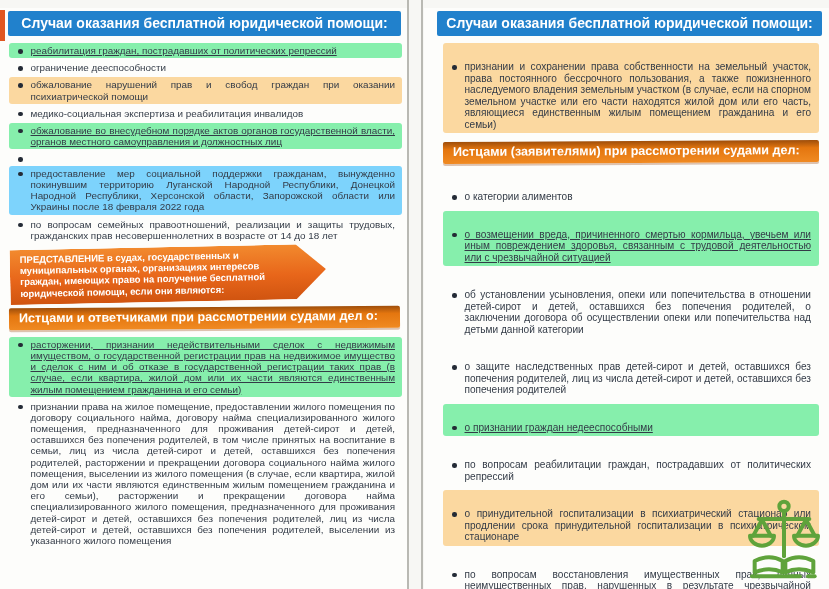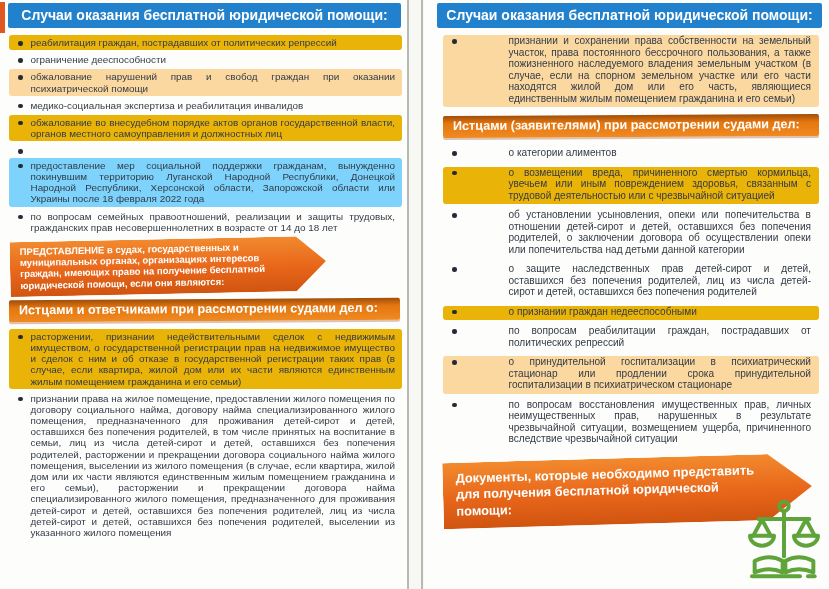--- a/index.html
+++ b/index.html
@@ -2,21 +2,21 @@
 <html><head>
 <meta charset="utf-8">
 <style>
   html,body{margin:0;padding:0;}
   body{
     width:829px;height:589px;position:relative;overflow:hidden;
     background:#f7f7f4;
     font-family:"Liberation Sans","DejaVu Sans",sans-serif;
     color:#333b47;
   }
-  .page{position:absolute;top:0;bottom:0;background:#fdfdfb;z-index:1;}
+  .page{position:absolute;top:8px;bottom:0;background:#fdfdfb;z-index:1;}
   .page-left{left:0;width:408px;}
   .page-right{left:424px;width:405px;}
   .seam{position:absolute;top:0;bottom:0;left:408px;width:16px;
     background:linear-gradient(90deg,#ececе8 0%,#d7d7d2 35%,#c9c9c4 50%,#e8e8e4 70%,#f4f4f1 100%);z-index:0;}
   .seam-line{position:absolute;top:0;bottom:0;width:2px;background:#b9b9b3;z-index:2;}
   .red-strip{position:absolute;left:0;top:2px;width:5px;height:31px;background:#e05621;z-index:3;}
 
   .hex{position:absolute;z-index:1;background:#f6ecc6;opacity:.55;
     clip-path:polygon(25% 5%,75% 5%,100% 50%,75% 95%,25% 95%,0% 50%);}
   .hex1{left:322px;top:272px;width:84px;height:76px;opacity:.45;}
@@ -33,26 +33,26 @@
   .page-right .blue-header{margin:3px 7px 7px 13px;}
 
   .list{position:relative;z-index:2;}
   .page-left .list1{margin:0 6px 0 9px;}
   .page-left .list2{margin:0 6px 0 9px;}
   .page-right .list1{margin:0 10px 0 19px;}
   .page-right .list2{margin:0 10px 0 19px;}
 
   .item{display:flex;align-items:flex-start;border-radius:3px;
     padding:2px 7px 2px 9px;margin:0 0 2px 0;}
-  .page-right .item{margin:0 0 5px 0;padding:0 8px 3px 9px;gap:44px;}
+  .page-right .item{margin:0 0 5px 0;padding:18px 8px 3px 9px;}
   .dot{flex:none;width:4.5px;height:4.5px;border-radius:50%;background:#242b36;margin:4px 8px 0 0;}
   .txt{font-size:9.9px;line-height:1.13;text-align:justify;}
   .page-right .txt{font-size:10.1px;line-height:1.14;}
   .hl-peach{background:#fbd8a0;}
-  .hl-green{background:#eab308;}
+  .hl-green{background:#86efac;text-decoration:underline;}
   .hl-yellow{background:#7dd3fc;}
 
   .arrow-banner{
     position:relative;z-index:2;color:#fff;font-weight:bold;
     background:linear-gradient(180deg,#f28a2e 0%,#e8661a 55%,#d05410 100%);
   }
   .arrow-left{
     margin:4px 0 5px 10px;width:268px;
     padding:4px 38px 6px 10px;
     font-size:9.5px;line-height:1.18;

